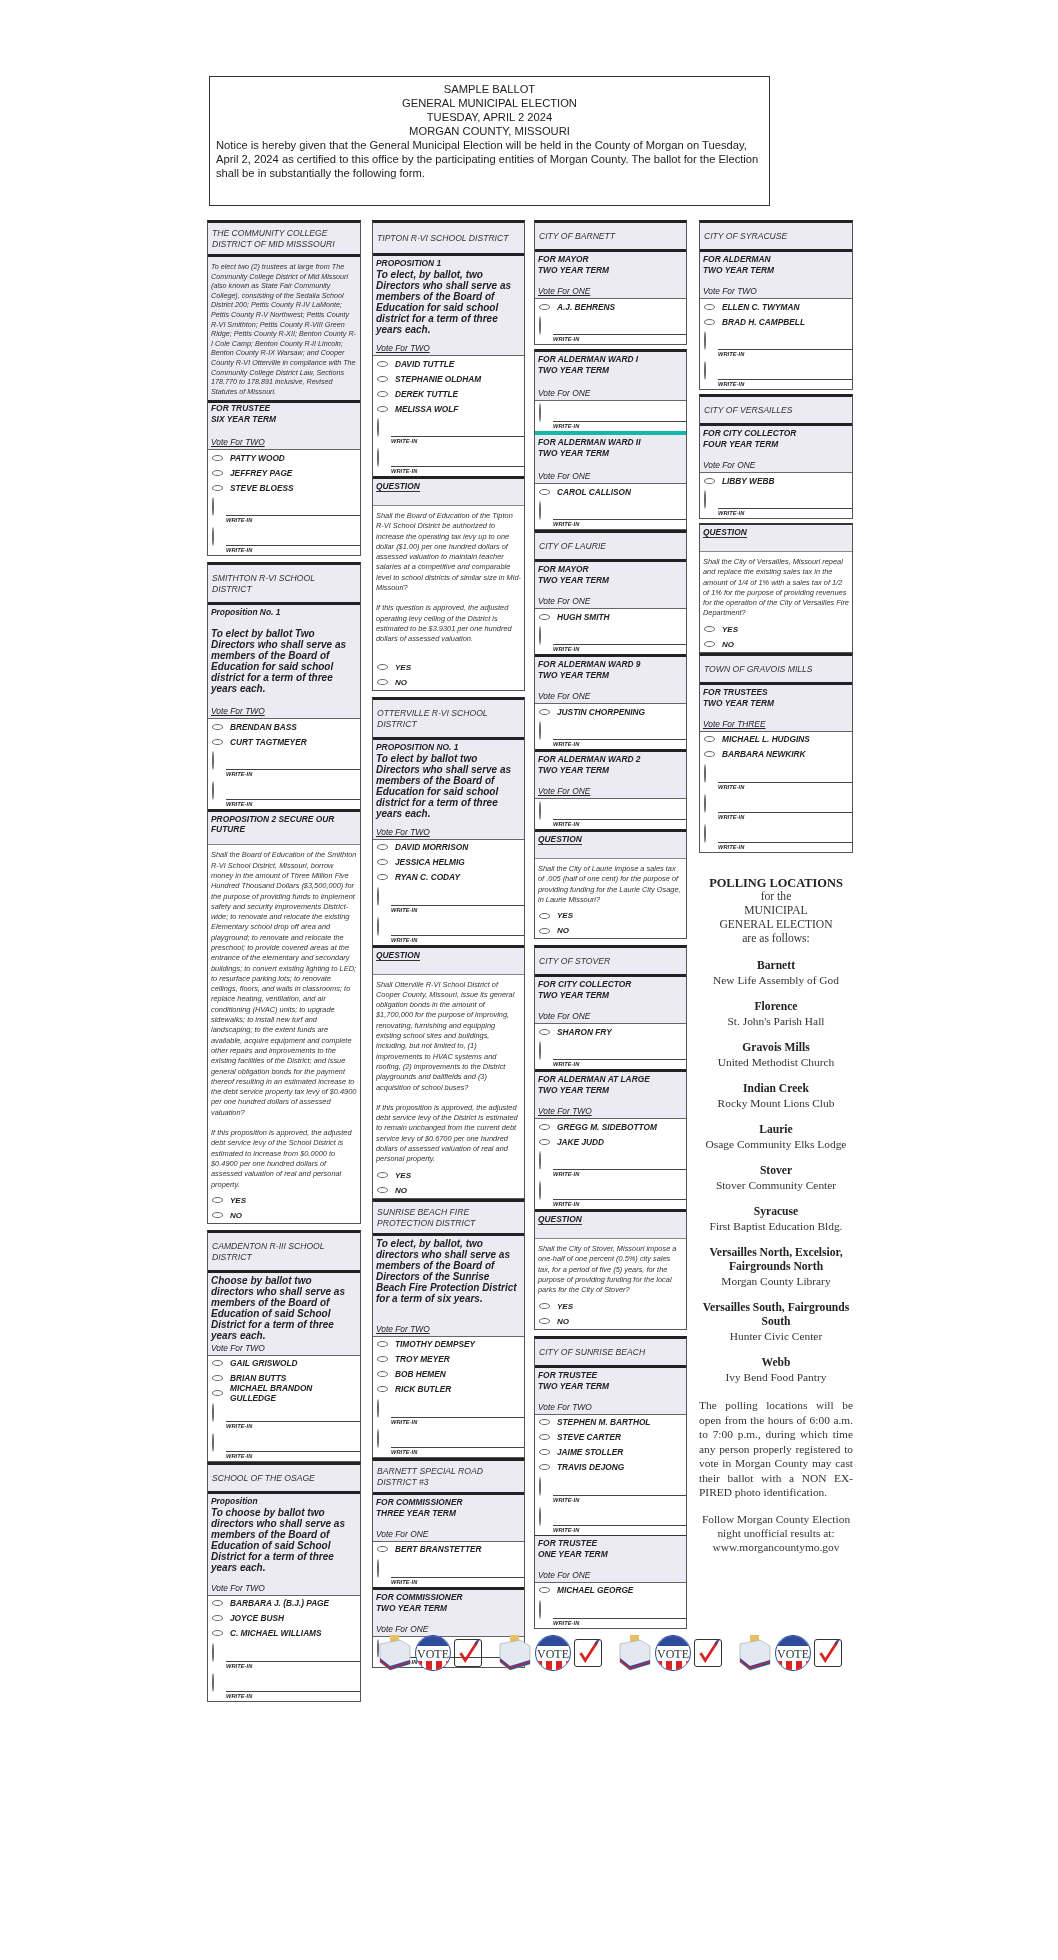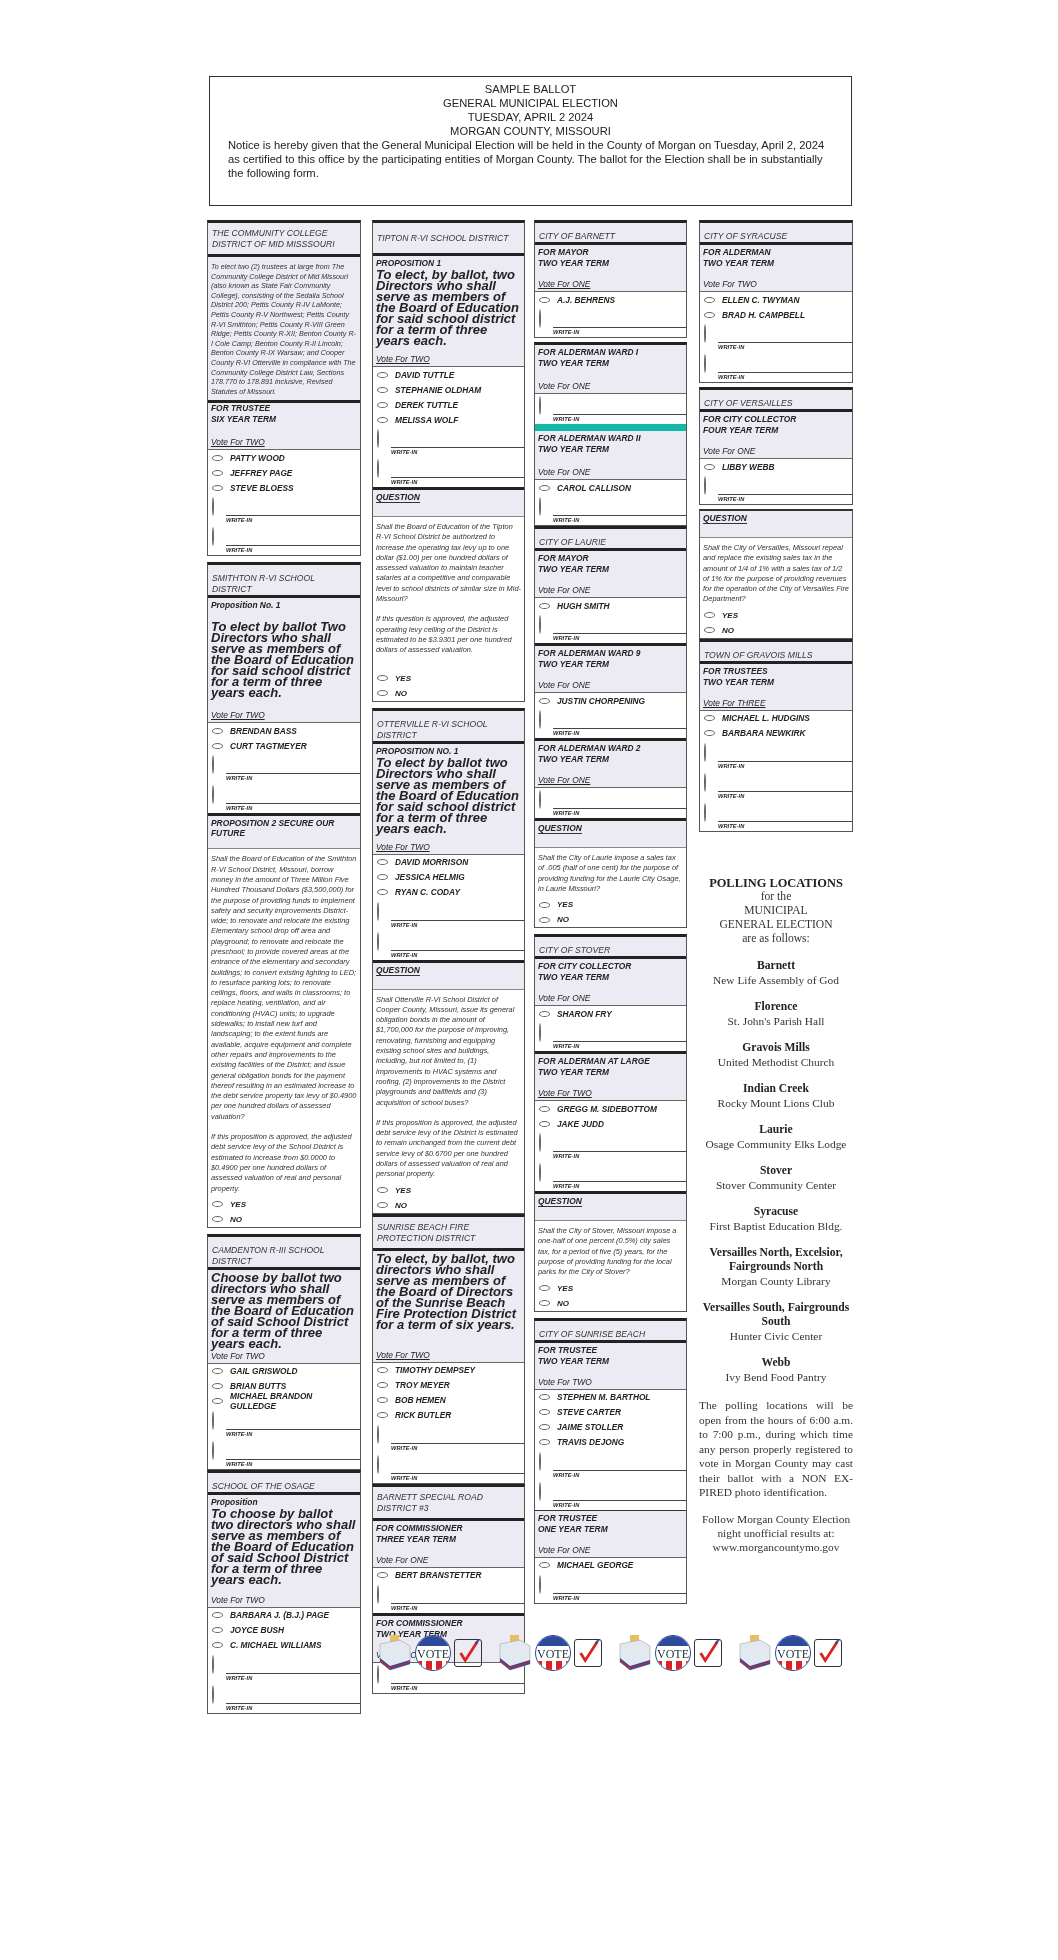--- a/index.html
+++ b/index.html
@@ -1,44 +1,44 @@
 <!DOCTYPE html>
 <html><head>
 <meta charset="utf-8">
 <style>
   * { box-sizing: border-box; margin: 0; padding: 0; }
   html, body { width: 1058px; height: 1960px; background: #ffffff; }
   body { position: relative; font-family: "Liberation Sans", sans-serif; color: #222; overflow: hidden; }
 
   .header-box {
-    position: absolute; left: 209px; top: 76px; width: 643px; height: 130px;
-    border: 1.5px solid #333; padding: 5px 18px; font-size: 11.2px; line-height: 14px;
+    position: absolute; left: 209px; top: 76px; width: 561px; height: 130px;
+    border: 1.5px solid #333; padding: 5px 6px; font-size: 11.2px; line-height: 14px;
   }
   .header-box .center { text-align: center; }
   .header-box .notice-title { margin-top: 1px; }
 
   .col { position: absolute; top: 220px; font-style: italic; }
   .col1 { left: 207px; width: 154px; }
   .col2 { left: 372px; width: 153px; }
   .col3 { left: 534px; width: 153px; }
   .col4 { left: 699px; width: 154px; }
 
   .box { border: 1px solid #555; border-top: 3px solid #222; background: #fff; }
   .sec-title {
     background: #ecebf4; font-size: 8.6px; line-height: 11px; padding: 5px 4px 4px 4px;
     border-bottom: 3px solid #222; text-transform: none; color: #333;
   }
-  .sec-title.single { padding: 8px 4px 0 4px; }
+  .sec-title.single { padding: 8px 4px 7px 4px; }
   .contest-head {
     background: #ecebf4; font-size: 8.4px; line-height: 11px; padding: 2px 3px 1px 3px;
     border-bottom: 1px solid #666;
   }
   .contest-head .bold { font-weight: bold; color: #222; }
   .contest-head .desc { font-size: 7.2px; line-height: 9.6px; color: #333; padding: 2px 0; }
-  .contest-head .descb { font-size: 13px; line-height: 11px; font-weight: bold; color: #222; }
+  .contest-head .descb { font-size: 10px; line-height: 11px; font-weight: bold; color: #222; }
   .contest-head .vote-for { margin-top: 4px; font-size: 8.4px; text-decoration: underline; text-decoration-thickness: 1px; }
   .cand { display: flex; align-items: center; height: 15px; font-size: 8.3px; font-weight: bold; padding-left: 4px; }
   .oval { width: 11px; height: 6px; border: 1px solid #666; border-radius: 50%; margin-right: 7px; flex: none; }
   .writein { height: 30px; position: relative; padding-left: 4px; padding-top: 3px; }
   .writein .line { position: absolute; left: 18px; right: 0; top: 20px; border-top: 1px solid #444; }
   .writein .lbl { position: absolute; left: 18px; top: 22px; font-size: 5.6px; font-weight: bold; letter-spacing: 0.1px; }
   .question-head { background: #ecebf4; font-size: 8.4px; font-weight: bold; padding: 2px 3px 14px 3px; border-bottom: 1px solid #888; }
   .question-head span { border-bottom: 1px solid #333; }
   .qtext { font-size: 7.4px; line-height: 10.3px; padding: 5px 3px 3px 3px; color: #333; }
   .qtext p + p { margin-top: 10px; }
@@ -319,21 +319,21 @@
     <div class="writein"><span class="oval"></span><span class="line"></span><span class="lbl">WRITE-IN</span></div>
   </div>
   <div class="gap" style="height:4px"></div>
   <div class="box">
     <div class="contest-head">
       <div class="bold">FOR ALDERMAN WARD I</div>
       <div class="bold">TWO YEAR TERM</div>
       <div class="vote-for" style="margin-top:12px;text-decoration:none">Vote For ONE</div>
     </div>
     <div class="writein"><span class="oval"></span><span class="line"></span><span class="lbl">WRITE-IN</span></div>
-    <div class="contest-head" style="border-top:7px solid #14b8a6">
+    <div class="contest-head" style="border-top:4px solid #14b8a6">
       <div class="bold">FOR ALDERMAN WARD II</div>
       <div class="bold">TWO YEAR TERM</div>
       <div class="vote-for" style="margin-top:12px;text-decoration:none">Vote For ONE</div>
     </div>
     <div class="cand">
         <span class="oval"></span>
         <span>CAROL CALLISON</span>
       </div>
     <div class="writein"><span class="oval"></span><span class="line"></span><span class="lbl">WRITE-IN</span></div>
   </div>

